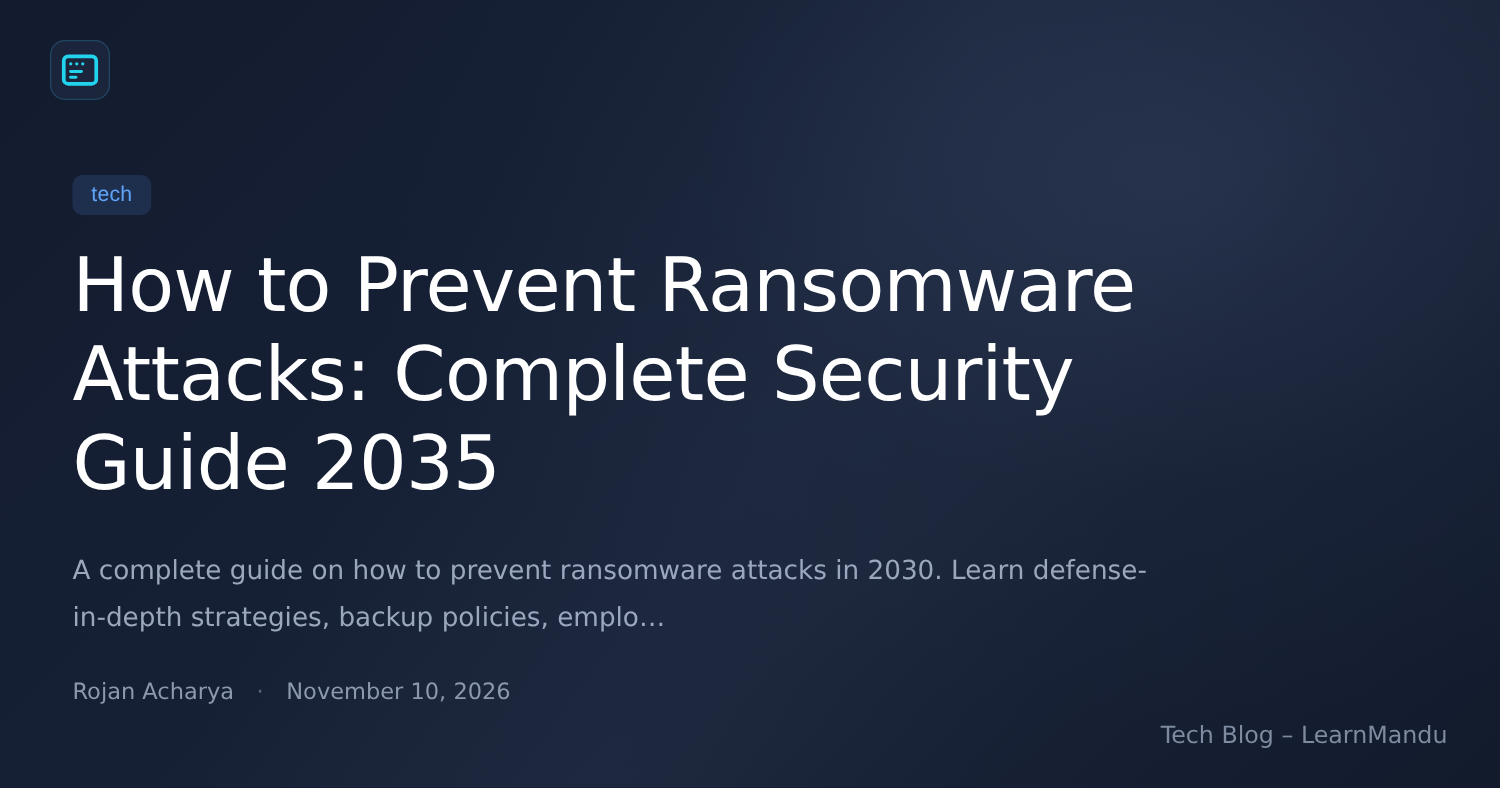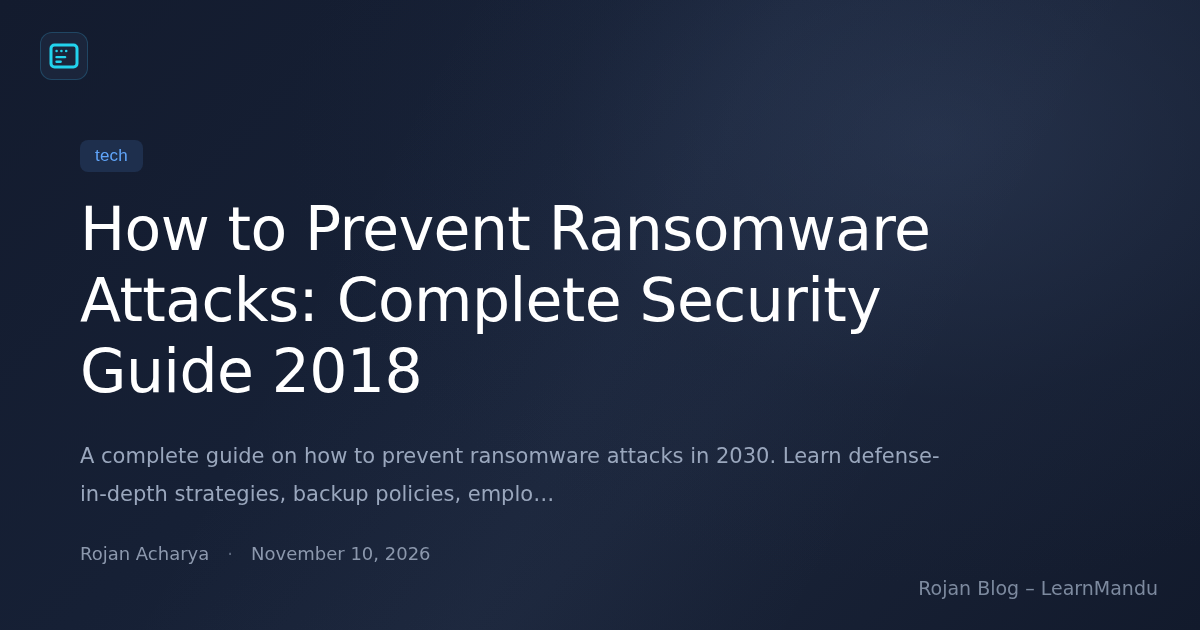--- a/index.html
+++ b/index.html
@@ -48,21 +48,21 @@
     display: flex;
     align-items: center;
     justify-content: center;
     z-index: 3;
   }
   .logo-mark svg { display: block; }
 
   
   .content {
     position: absolute;
-    left: 80px;
+    left: 58px;
     top: 140px;
     width: 940px;
     z-index: 2;
   }
 
   .tag-row {
     display: flex;
     align-items: center;
     margin-bottom: 22px;
   }
@@ -142,27 +142,27 @@
       </svg>
     </span>
   </div>
 
   <div class="content">
 
     <div class="tag-row">
       <span class="tag-badge">tech</span>
     </div>
 
-    <h1 class="post-title">How to Prevent Ransomware Attacks: Complete Security Guide 2018</h1>
+    <h1 class="post-title">How to Prevent Ransomware Attacks: Complete Security Guide 2035</h1>
 
     <p class="post-desc">A complete guide on how to prevent ransomware attacks in 2030. Learn defense-in-depth strategies, backup policies, emplo…</p>
 
     <div class="byline">
       <span>Rojan Acharya</span>
       <span class="byline-sep">·</span>
       <span>November 10, 2026</span>
     </div>
 
   </div>
 
-  <div class="footer-brand">Rojan Blog – LearnMandu</div>
+  <div class="footer-brand">Tech Blog – LearnMandu</div>
 
 </div>
 
 </body></html>

